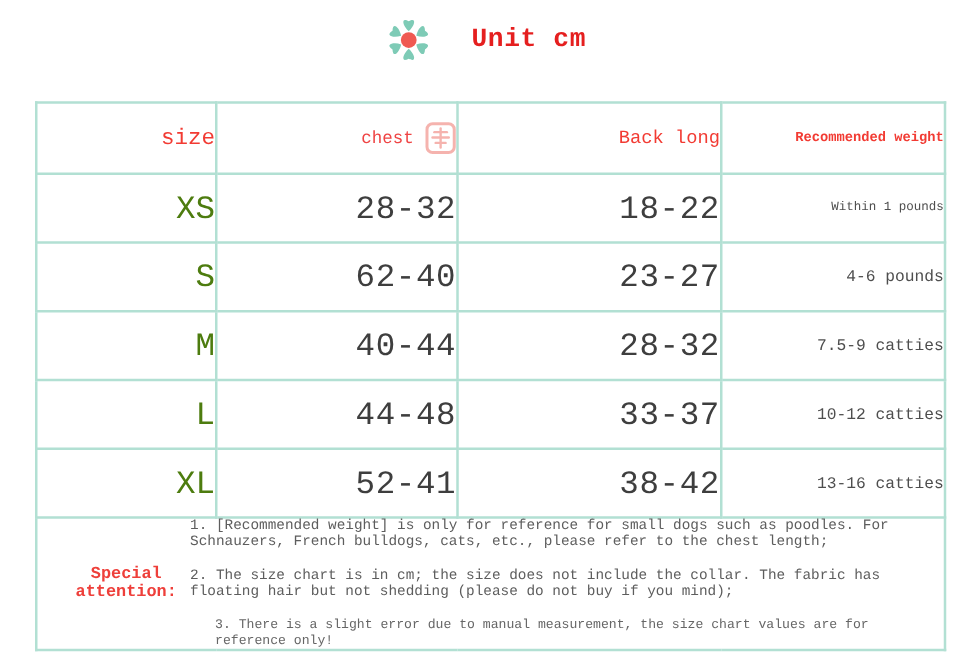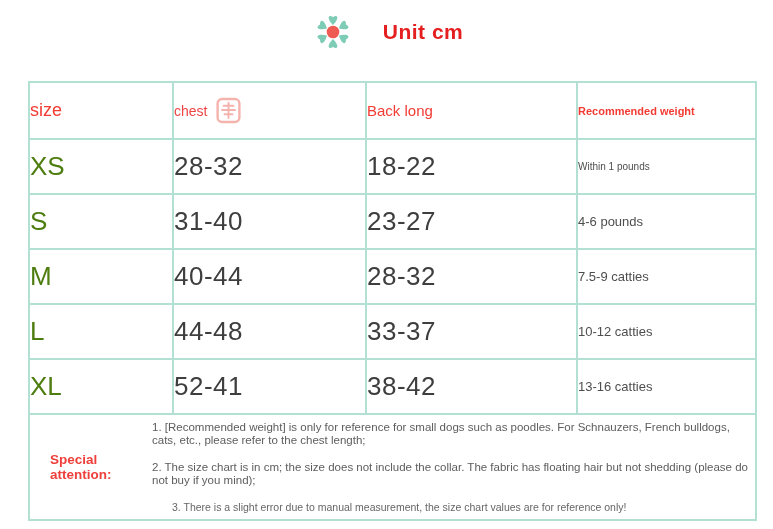--- a/index.html
+++ b/index.html
@@ -1,34 +1,34 @@
 <!DOCTYPE html>
 <html><head>
 <meta charset="utf-8">
 <style>
   html,body{margin:0;padding:0;background:#ffffff;}
   .page{
     position:relative;width:773px;height:529px;background:#ffffff;overflow:hidden;
-    font-family:Liberation Sans, sans-serif;
+    font-family:Liberation Mono, monospace;
   }
   
   .brand-header{
     position:absolute;top:7px;left:0;width:100%;height:50px;
     display:flex;align-items:center;justify-content:center;gap:27px;
   }
   .flower{width:46px;height:46px;display:block;}
   .unit-label{color:#e51f1f;font-size:21px;font-weight:bold;letter-spacing:.5px;}
 
   
   table.size-table{
     position:absolute;left:28px;top:81px;width:727px;
     border-collapse:collapse;table-layout:fixed;background:#ffffff;
   }
   .size-table td{
-    border:2px solid #b2e0d3;text-align:left;vertical-align:middle;padding:0;
+    border:2px solid #b2e0d3;text-align:right;vertical-align:middle;padding:0;
   }
   .col-size{width:144px}.col-chest{width:193px}.col-back{width:211px}.col-weight{width:179px}
   tr.hdr{height:57px}
   tr.row{height:55px}
   tr.notes-row{height:104px}
 
   .h-size{color:#f23b33;font-size:18px;}
   .h-chest{color:#ef4444;font-size:14px;}
   .h-back{color:#f23b33;font-size:15px;}
   .h-weight{color:#f23b33;font-size:11px;font-weight:bold;}
@@ -39,21 +39,21 @@
   .cell-size{font-size:26px;color:#4d7c0f;}
   .cell-num{font-size:26px;color:#3e3e3e;letter-spacing:.5px;}
   .cell-weight{font-size:13px;color:#4e4e4e;}
   .cell-weight-sm{font-size:10px;color:#4e4e4e;}
 
   
   .notes-cell{text-align:left !important;}
   .notes-inner{display:flex;align-items:center;width:100%;height:104px;}
   .notes-label{
     flex:0 0 122px;padding-left:20px;box-sizing:border-box;
-    color:#ee3f3a;font-size:13.5px;font-weight:bold;
+    color:#ee3f3a;font-size:13.5px;font-weight:bold;text-align:center;
   }
   .notes-list{flex:1;padding-right:4px;}
   .note{margin:0 0 14px 0;line-height:13px;font-size:11.5px;color:#5d5d5d;}
   .note:last-child{margin-bottom:0;margin-left:20px;}
   .note-small{font-size:10.5px;color:#666;}
 </style>
 </head>
 <body>
 
 <div class="page">
@@ -104,21 +104,21 @@
 
     <tr class="row">
       <td class="cell-size">XS</td>
       <td class="cell-num">28-32</td>
       <td class="cell-num">18-22</td>
       <td class="cell-weight-sm">Within 1 pounds</td>
     </tr>
 
     <tr class="row">
       <td class="cell-size">S</td>
-      <td class="cell-num">31-40</td>
+      <td class="cell-num">62-40</td>
       <td class="cell-num">23-27</td>
       <td class="cell-weight">4-6 pounds</td>
     </tr>
 
     <tr class="row">
       <td class="cell-size">M</td>
       <td class="cell-num">40-44</td>
       <td class="cell-num">28-32</td>
       <td class="cell-weight">7.5-9 catties</td>
     </tr>

